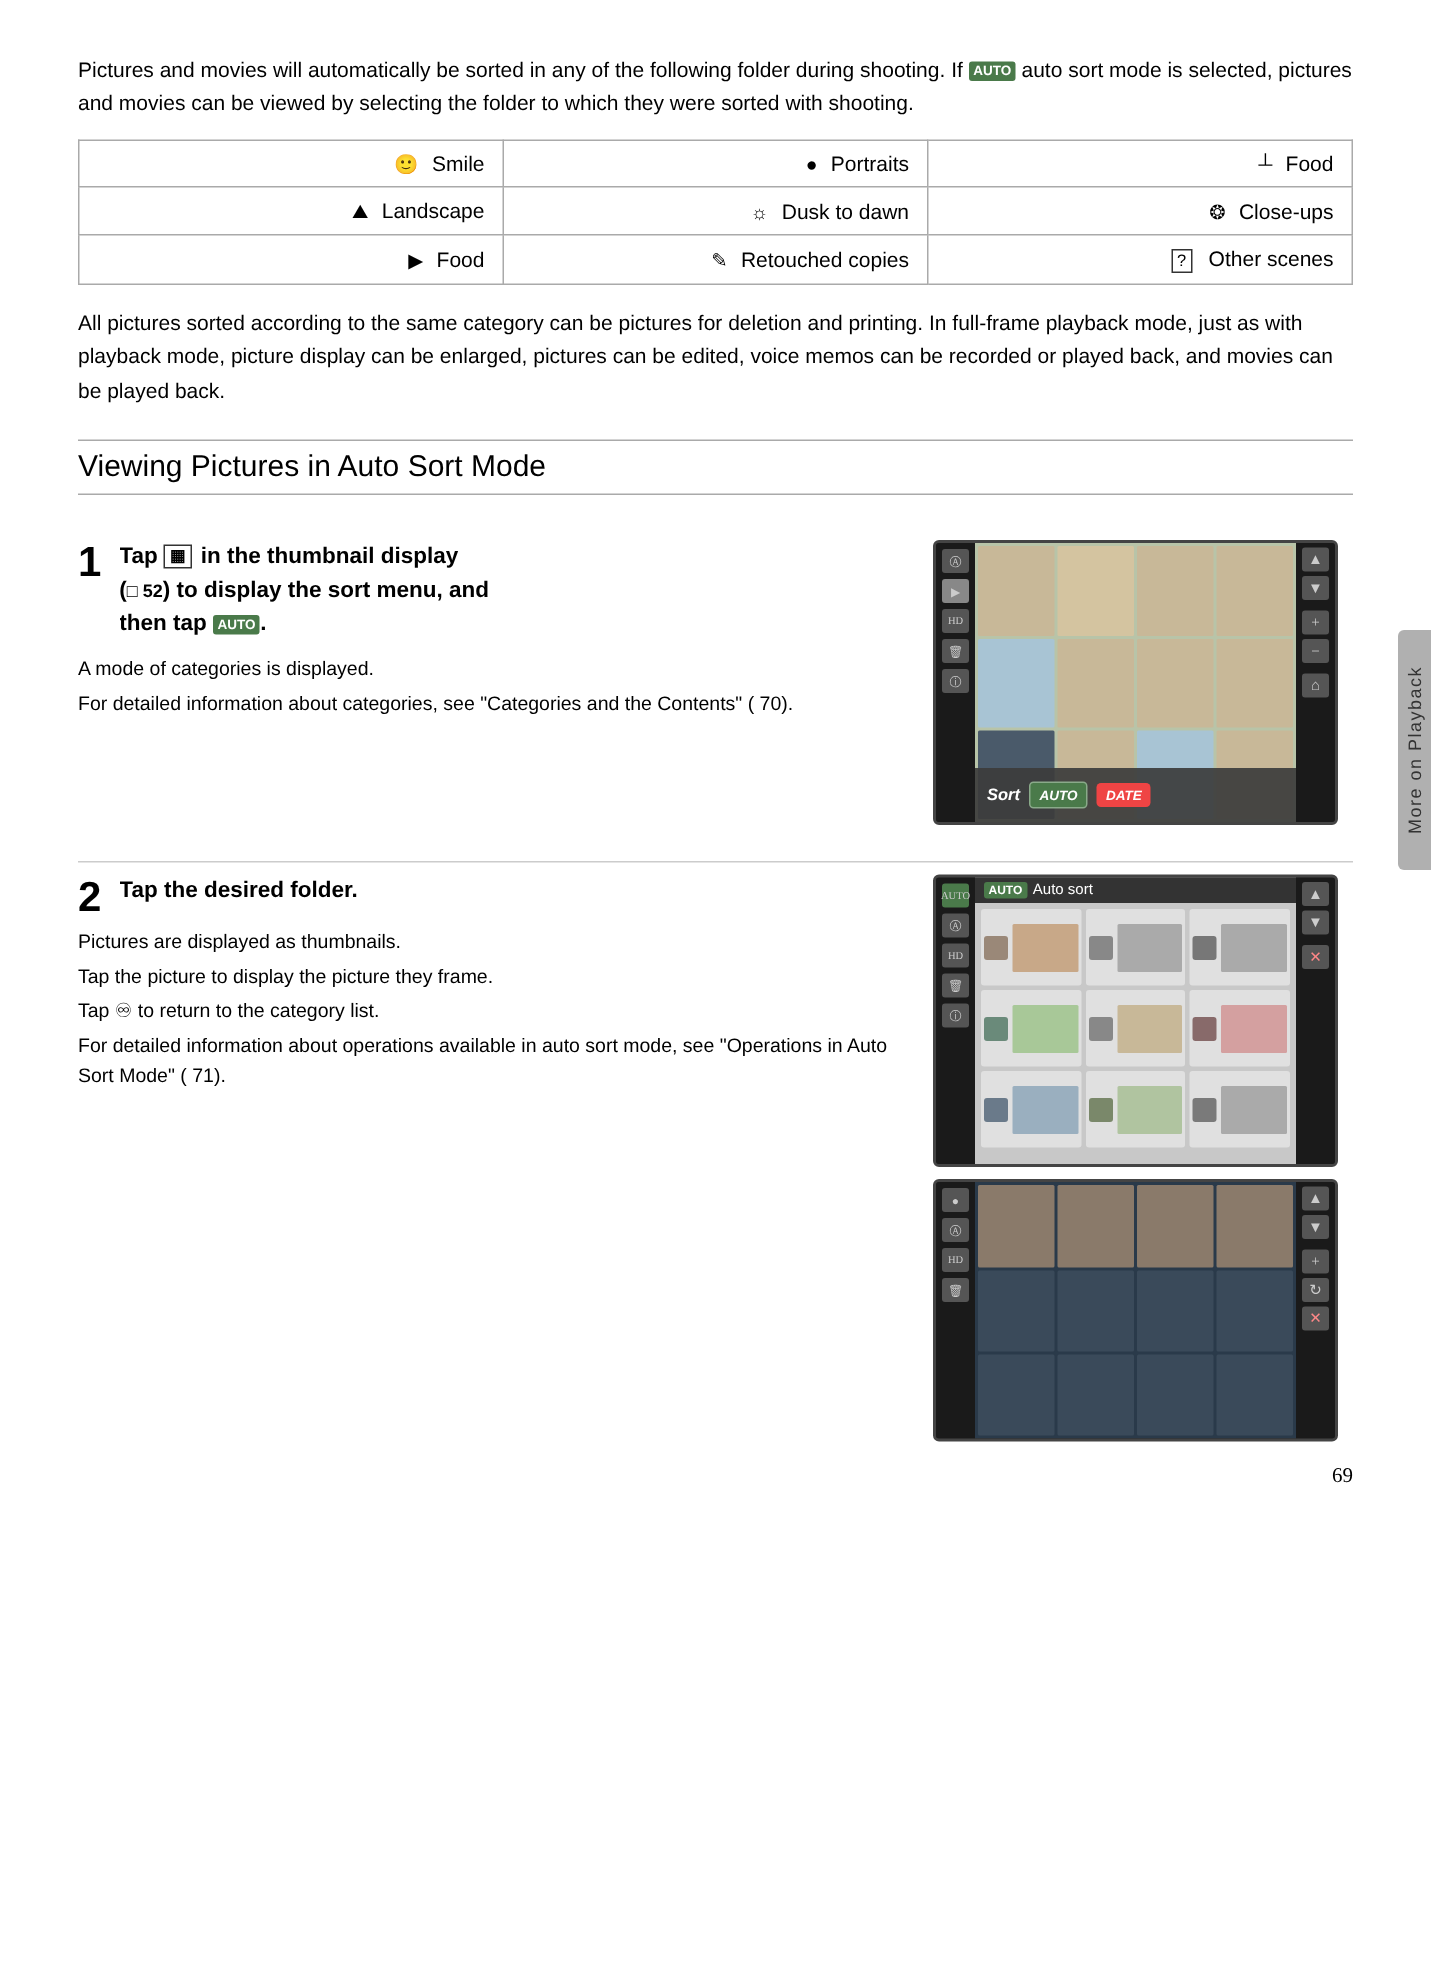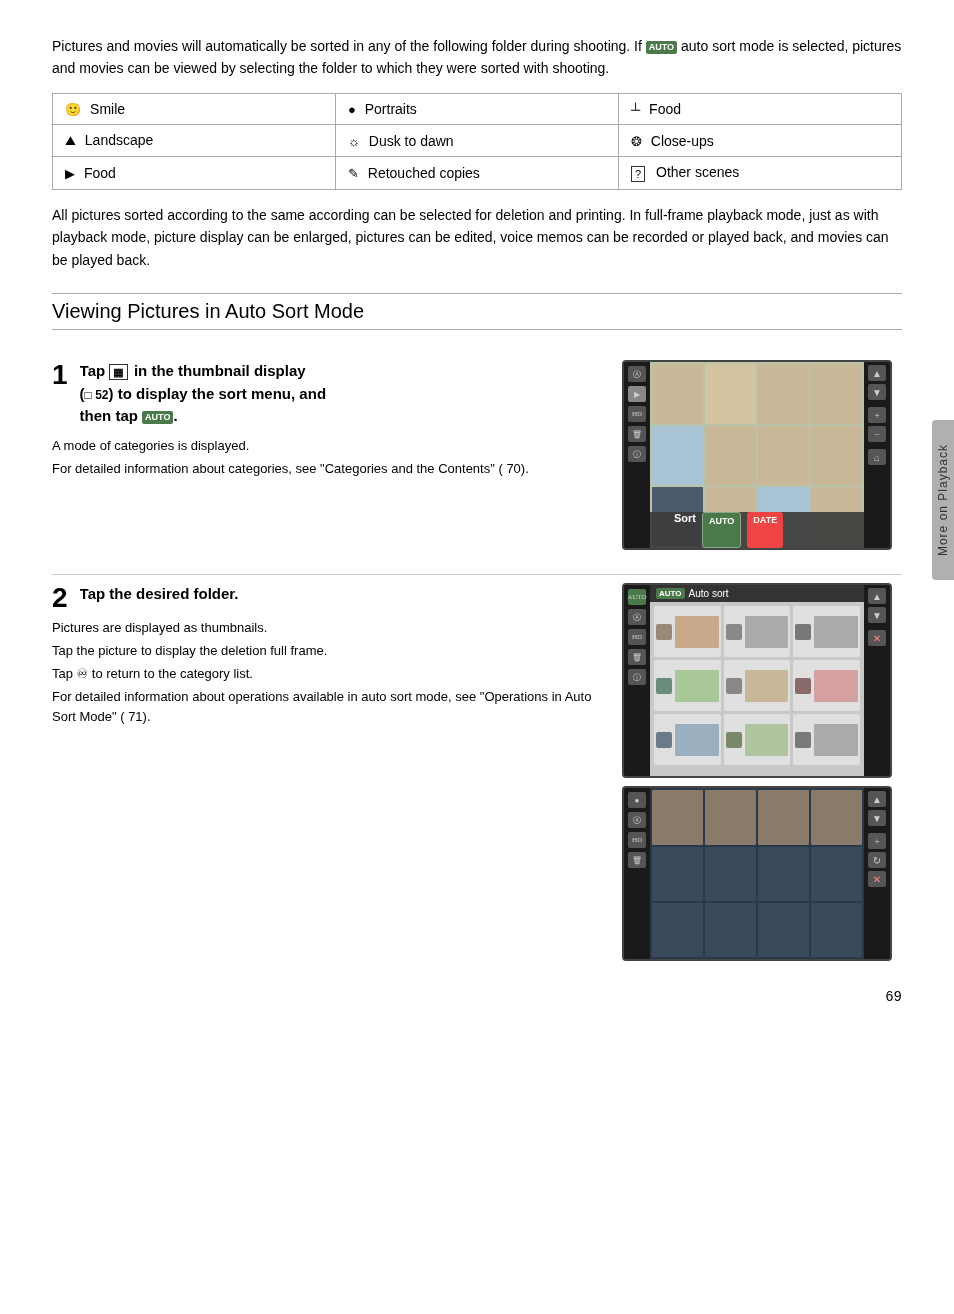--- a/index.html
+++ b/index.html
@@ -29,20 +29,21 @@
       line-height: 1.55;
       margin-bottom: 14px;
       font-family: Arial, Helvetica, sans-serif;
     }
     .sort-table {
       width: 100%;
       border-collapse: collapse;
       margin-bottom: 14px;
       font-family: Arial, Helvetica, sans-serif;
       font-size: 14px;
+      text-align: right;
     }
     .sort-table td {
       border: 1px solid #aaa;
       padding: 7px 12px;
       width: 33.3%;
     }
     .sort-table td .cell-icon {
       display: inline-block;
       margin-right: 5px;
       font-size: 13px;
@@ -232,22 +233,24 @@
       font-size: 10px;
     }
     .sort-overlay {
       position: absolute;
       bottom: 0;
       left: 26px;
       right: 26px;
       height: 36px;
       background: rgba(60,60,60,0.92);
       display: flex;
-      padding: 0 24px;
+      align-items: center;
+      padding: 0 8px;
       gap: 6px;
+      font-style: italic;
     }
     .sort-label {
       color: #fff;
       font-size: 11px;
       font-family: Arial, sans-serif;
       font-weight: bold;
     }
     .sort-btn {
       background: #ef4444;
       border-radius: 3px;
@@ -420,24 +423,24 @@
     .right-sidebar-text {
       writing-mode: vertical-rl;
       transform: rotate(180deg);
       font-size: 12px;
       font-family: Arial, sans-serif;
       color: #333;
       letter-spacing: 1px;
     }
     .page-number {
       position: absolute;
-      bottom: 20px;
+      bottom: 32px;
       right: 52px;
       font-size: 14px;
-      font-family: Liberation Mono, monospace;
+      font-family: Liberation Serif, serif;
     }
     .icon-box {
       display: inline-block;
       border: 1px solid #333;
       padding: 0 3px;
       font-size: 11px;
       font-family: Arial, sans-serif;
       vertical-align: middle;
       margin-right: 2px;
       line-height: 1.3;
@@ -505,21 +508,21 @@
           <span>Retouched copies</span>
         </td>
         <td>
           <span class="cell-icon"><span class="icon-box">?</span></span>
           <span>Other scenes</span>
         </td>
       </tr>
     </tbody>
   </table>
 
-  <p class="description-text">All pictures sorted according to the same according can be selected for deletion and printing. In full-frame playback mode, just as with playback mode, picture display can be enlarged, pictures can be edited, voice memos can be recorded or played back, and movies can be played back.</p>
+  <p class="description-text">All pictures sorted according to the same category can be pictures for deletion and printing. In full-frame playback mode, just as with playback mode, picture display can be enlarged, pictures can be edited, voice memos can be recorded or played back, and movies can be played back.</p>
 
   <h2 class="section-title">Viewing Pictures in Auto Sort Mode</h2>
 
   <div class="steps-area">
 
     <div class="step">
       <div class="step-left">
         <div>
           <span class="step-number">1</span>
           <div class="step-instruction">
@@ -580,21 +583,21 @@
     </div>
 
     <div class="step" style="border-bottom:none; align-items:flex-start;">
       <div class="step-left">
         <div>
           <span class="step-number">2</span>
           <div class="step-instruction" style="overflow:hidden;">Tap the desired folder.</div>
         </div>
         <div class="step2-notes">
           <p>Pictures are displayed as thumbnails.</p>
-          <p>Tap the picture to display the deletion full frame.</p>
+          <p>Tap the picture to display the picture they frame.</p>
           <p>Tap ♾ to return to the category list.</p>
           <p>For detailed information about operations available in auto sort mode, see "Operations in Auto Sort Mode" ( 71).</p>
         </div>
       </div>
       <div class="step-right">
 
         <div class="camera-screen screen2">
           <div class="s2-sidebar">
             <div class="s1-icon" style="font-size:7px;background:#4a7a4a;">AUTO</div>
             <div class="s1-icon">Ⓐ</div>

